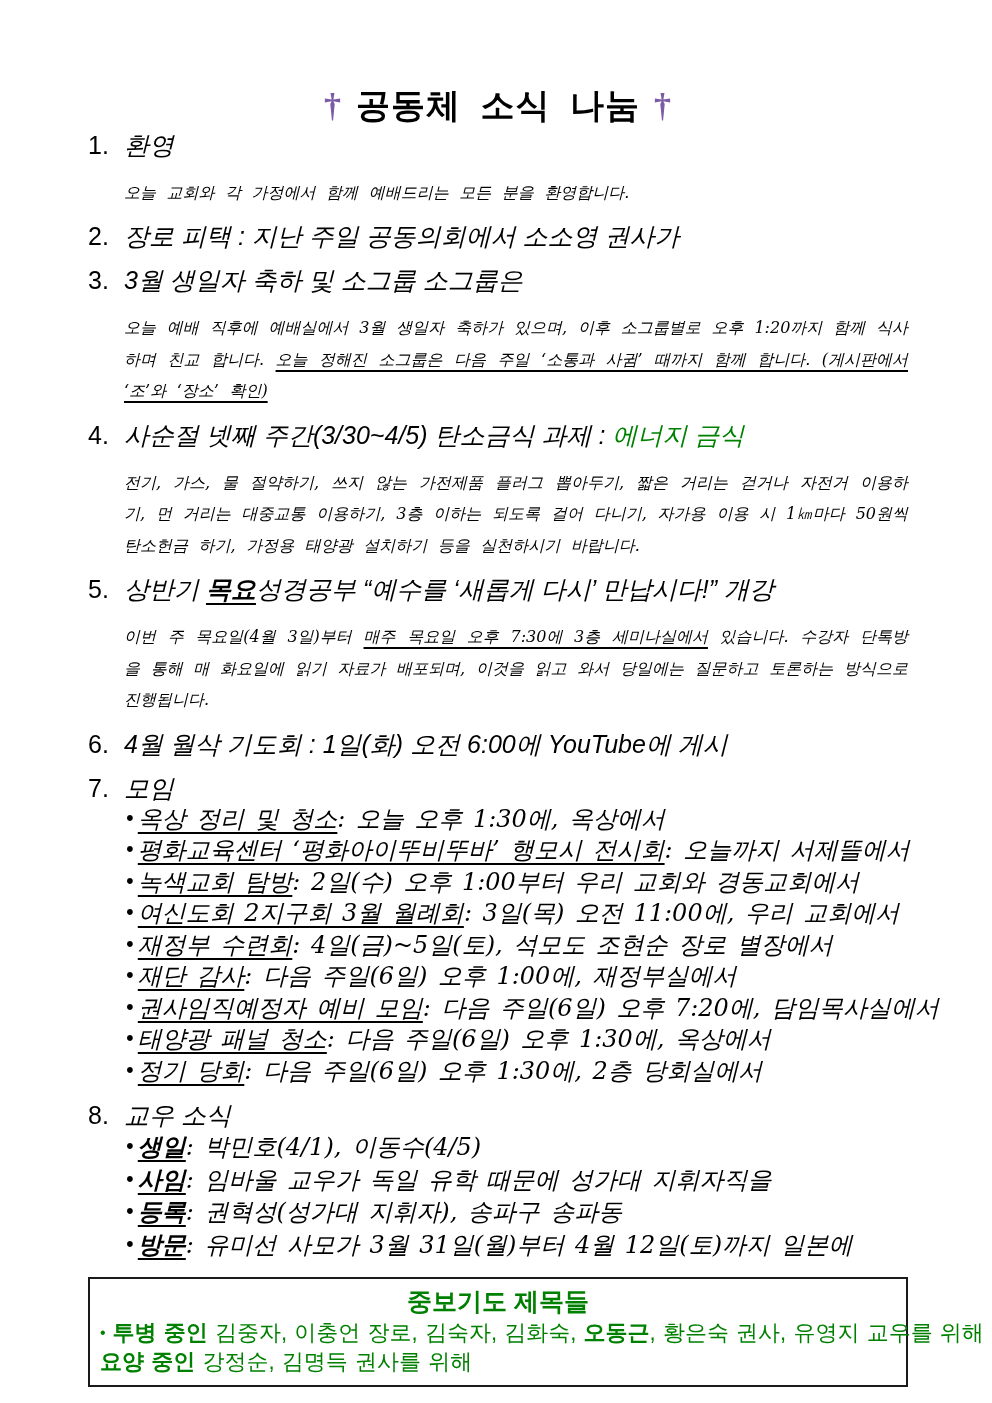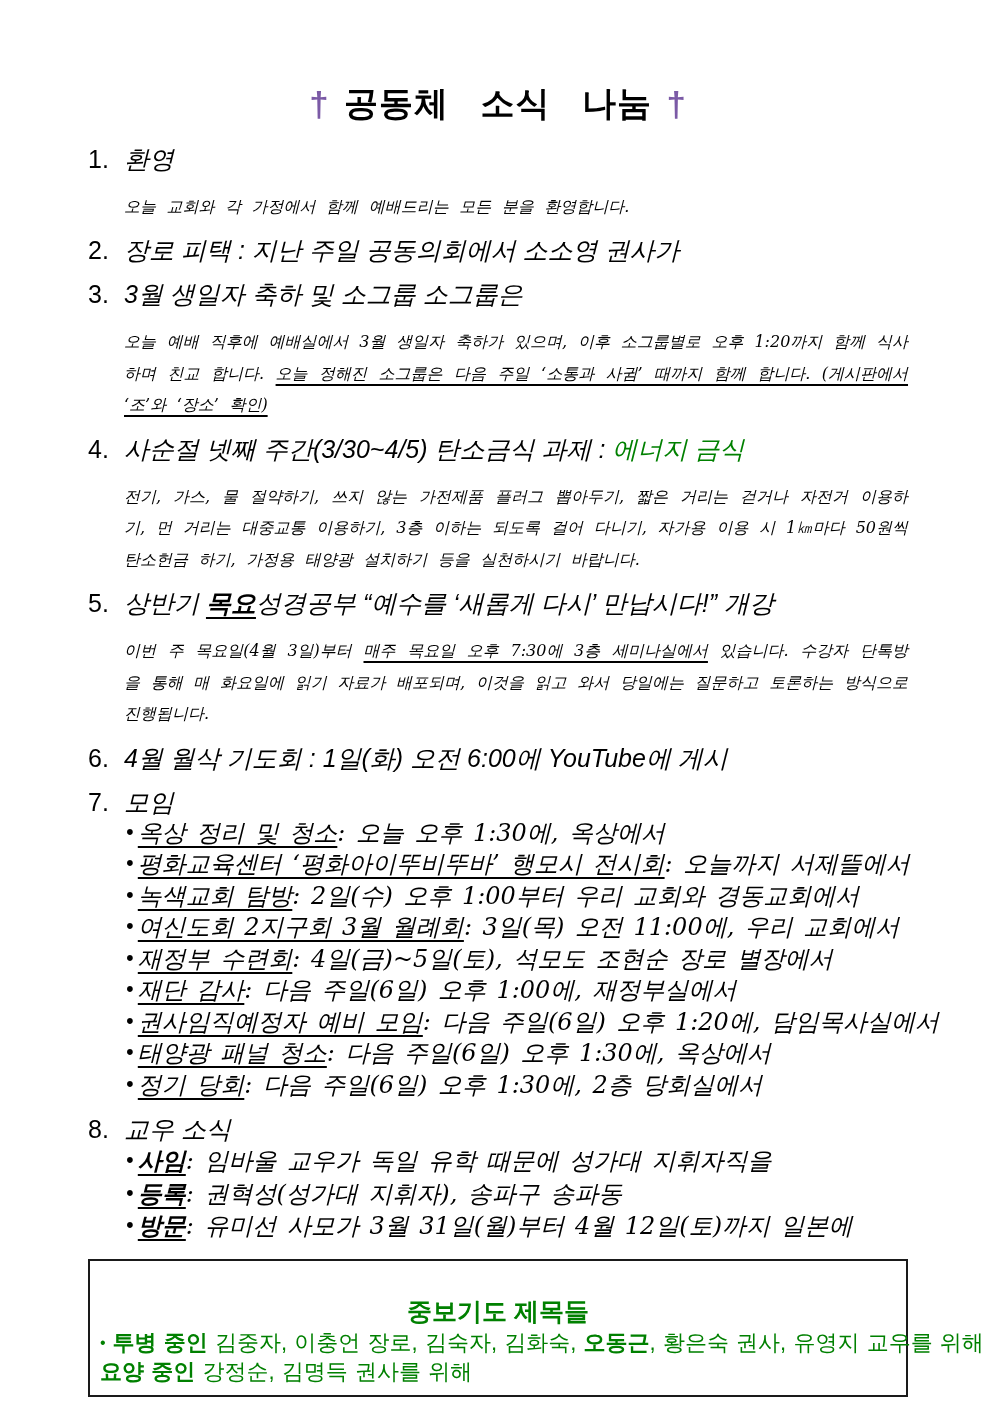--- a/index.html
+++ b/index.html
@@ -10,23 +10,23 @@
   }
   html,body{margin:0;padding:0;background:#ffffff;}
   body{
     width:992px;height:1403px;overflow:hidden;box-sizing:border-box;
     padding:86px 84px 0 88px;
     color:var(--ink);
     font-family:"DejaVu Serif","Liberation Serif",serif;
   }
   .title-row{
     text-align:center;
-    font-family:Liberation Mono, monospace;
+    font-family:Liberation Serif, serif;
     font-size:34px;font-weight:bold;
-    margin-bottom:16px;
+    margin-bottom:2px;
     letter-spacing:1px;word-spacing:10px;
     line-height:1.2;
   }
   .cross{color:var(--purple);font-weight:bold;margin:0 14px;font-size:34px;}
   .section{display:flex;margin-bottom:12px;}
   .sec-num{
     flex:none;width:36px;
     font-family:"Liberation Sans","DejaVu Sans",sans-serif;
     font-size:25px;line-height:32px;
   }
@@ -49,21 +49,21 @@
   .u{text-decoration:underline;text-underline-offset:5px;text-decoration-thickness:1.5px;}
   .green{color:var(--green);}
   .prayer-box{
     margin-top:16px;
     border:2px solid var(--border);
     padding:5px 10px 9px 10px;
     font-family:"Liberation Sans","DejaVu Sans",sans-serif;
     color:var(--green);
   }
   .box-title{
-    text-align:center;font-weight:bold;font-size:25px;line-height:34px;margin-top:28px;
+    text-align:center;font-weight:bold;font-size:25px;line-height:34px;
   }
   .box-item{
     font-size:22px;line-height:29px;word-spacing:0.05em;white-space:nowrap;
   }
   .box-item .bullet-dot{margin-right:7px;font-size:16px;vertical-align:2px;}
 </style>
 </head>
 <body>
 
 <div class="page">
@@ -115,29 +115,30 @@
       <div class="section">
         <span class="sec-num">7.</span>
         <div class="sec-body">
           <div class="sec-heading"><span>모임</span></div>
           <div class="bullet-line"><span class="bullet-dot">•</span><span class="u ">옥상 정리 및 청소</span><span>: 오늘 오후 1:30에, 옥상에서</span></div>
           <div class="bullet-line"><span class="bullet-dot">•</span><span class="u ">평화교육센터 ‘평화아이뚜비뚜바’ 행모시 전시회</span><span>: 오늘까지 서제뜰에서</span></div>
           <div class="bullet-line"><span class="bullet-dot">•</span><span class="u ">녹색교회 탐방</span><span>: 2일(수) 오후 1:00부터 우리 교회와 경동교회에서</span></div>
           <div class="bullet-line"><span class="bullet-dot">•</span><span class="u ">여신도회 2지구회 3월 월례회</span><span>: 3일(목) 오전 11:00에, 우리 교회에서</span></div>
           <div class="bullet-line"><span class="bullet-dot">•</span><span class="u ">재정부 수련회</span><span>: 4일(금)~5일(토), 석모도 조현순 장로 별장에서</span></div>
           <div class="bullet-line"><span class="bullet-dot">•</span><span class="u ">재단 감사</span><span>: 다음 주일(6일) 오후 1:00에, 재정부실에서</span></div>
-          <div class="bullet-line"><span class="bullet-dot">•</span><span class="u ">권사임직예정자 예비 모임</span><span>: 다음 주일(6일) 오후 1:20에, 담임목사실에서</span></div>
+          <div class="bullet-line"><span class="bullet-dot">•</span><span class="u ">권사임직예정자 예비 모임</span><span>: 다음 주일(6일) 오후 7:20에, 담임목사실에서</span></div>
           <div class="bullet-line"><span class="bullet-dot">•</span><span class="u ">태양광 패널 청소</span><span>: 다음 주일(6일) 오후 1:30에, 옥상에서</span></div>
           <div class="bullet-line"><span class="bullet-dot">•</span><span class="u ">정기 당회</span><span>: 다음 주일(6일) 오후 1:30에, 2층 당회실에서</span></div>
         </div>
       </div>
       <div class="section">
         <span class="sec-num">8.</span>
         <div class="sec-body">
           <div class="sec-heading"><span>교우 소식</span></div>
+          <div class="bullet-line"><span class="bullet-dot">•</span><span class="b u ">생일</span><span>: 박민호(4/1), 이동수(4/5)</span></div>
           <div class="bullet-line"><span class="bullet-dot">•</span><span class="b u ">사임</span><span>: 임바울 교우가 독일 유학 때문에 성가대 지휘자직을</span></div>
           <div class="bullet-line"><span class="bullet-dot">•</span><span class="b u ">등록</span><span>: 권혁성(성가대 지휘자), 송파구 송파동</span></div>
           <div class="bullet-line"><span class="bullet-dot">•</span><span class="b u ">방문</span><span>: 유미선 사모가 3월 31일(월)부터 4월 12일(토)까지 일본에</span></div>
         </div>
       </div>
     </div>
 
   <div class="prayer-box">
     <div class="box-title">중보기도 제목들</div>
     <div id="prayer-items">

